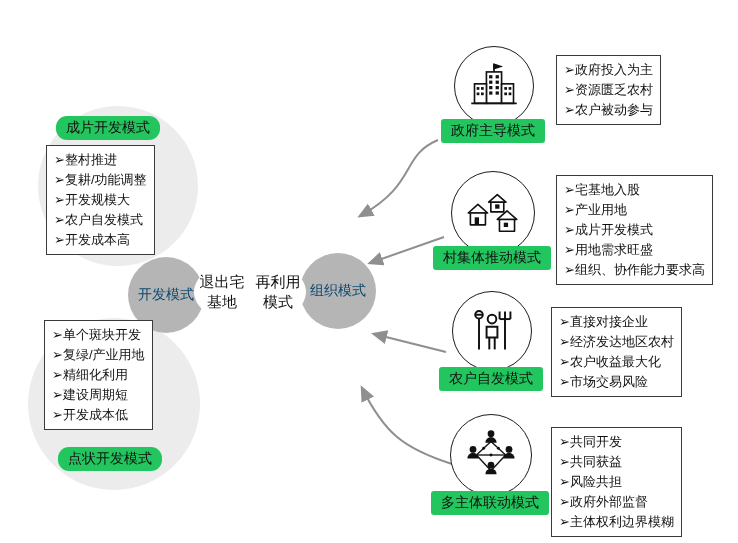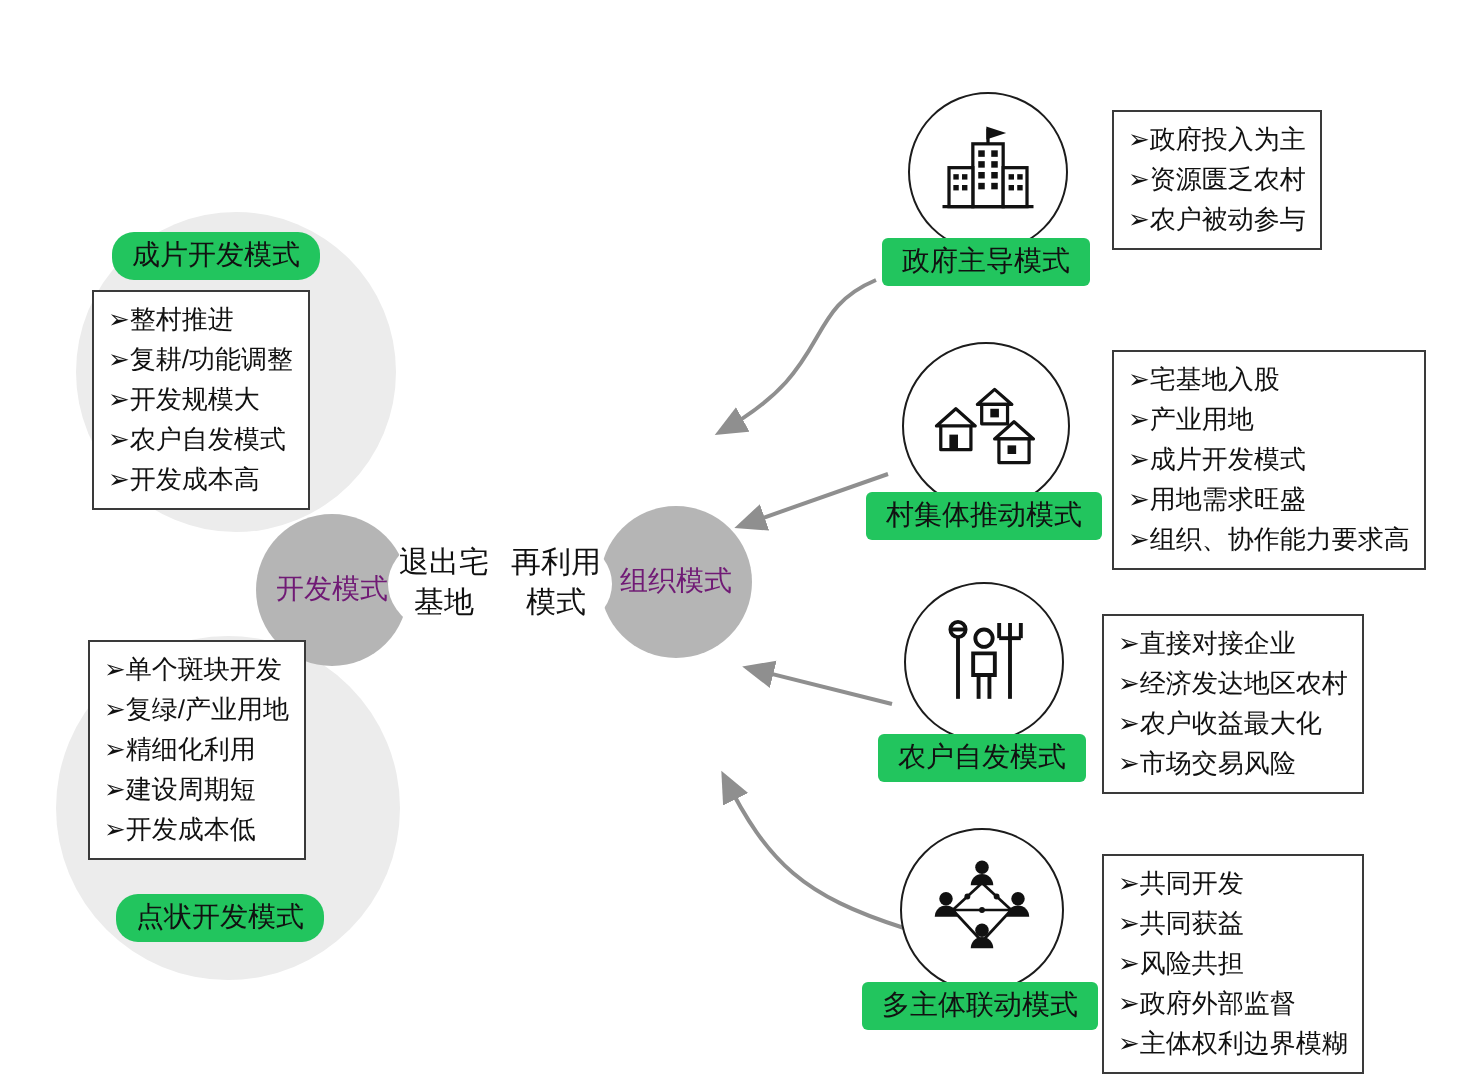--- a/index.html
+++ b/index.html
@@ -10,21 +10,21 @@
   }
   .big-circle {
     position: absolute; border-radius: 50%;
     background: #ececec; z-index: 0;
   }
   .arrows { position: absolute; left: 0; top: 0; z-index: 1; }
   .node-circle {
     position: absolute; border-radius: 50%;
     background: #b5b5b5; z-index: 2;
     display: flex; align-items: center; justify-content: center;
-    font-size: 14px; color: #701a75;
+    font-size: 14px; color: #0c4a6e;
   }
   .center-ellipse {
     position: absolute; background: #ffffff; border-radius: 50%;
     z-index: 3; display: flex; flex-direction: row;
     align-items: center; justify-content: center;
     font-size: 15px; line-height: 1.35; text-align: center;
   }
   .mode-label {
     position: absolute; z-index: 2;
     background: #22c55e; color: #111;

